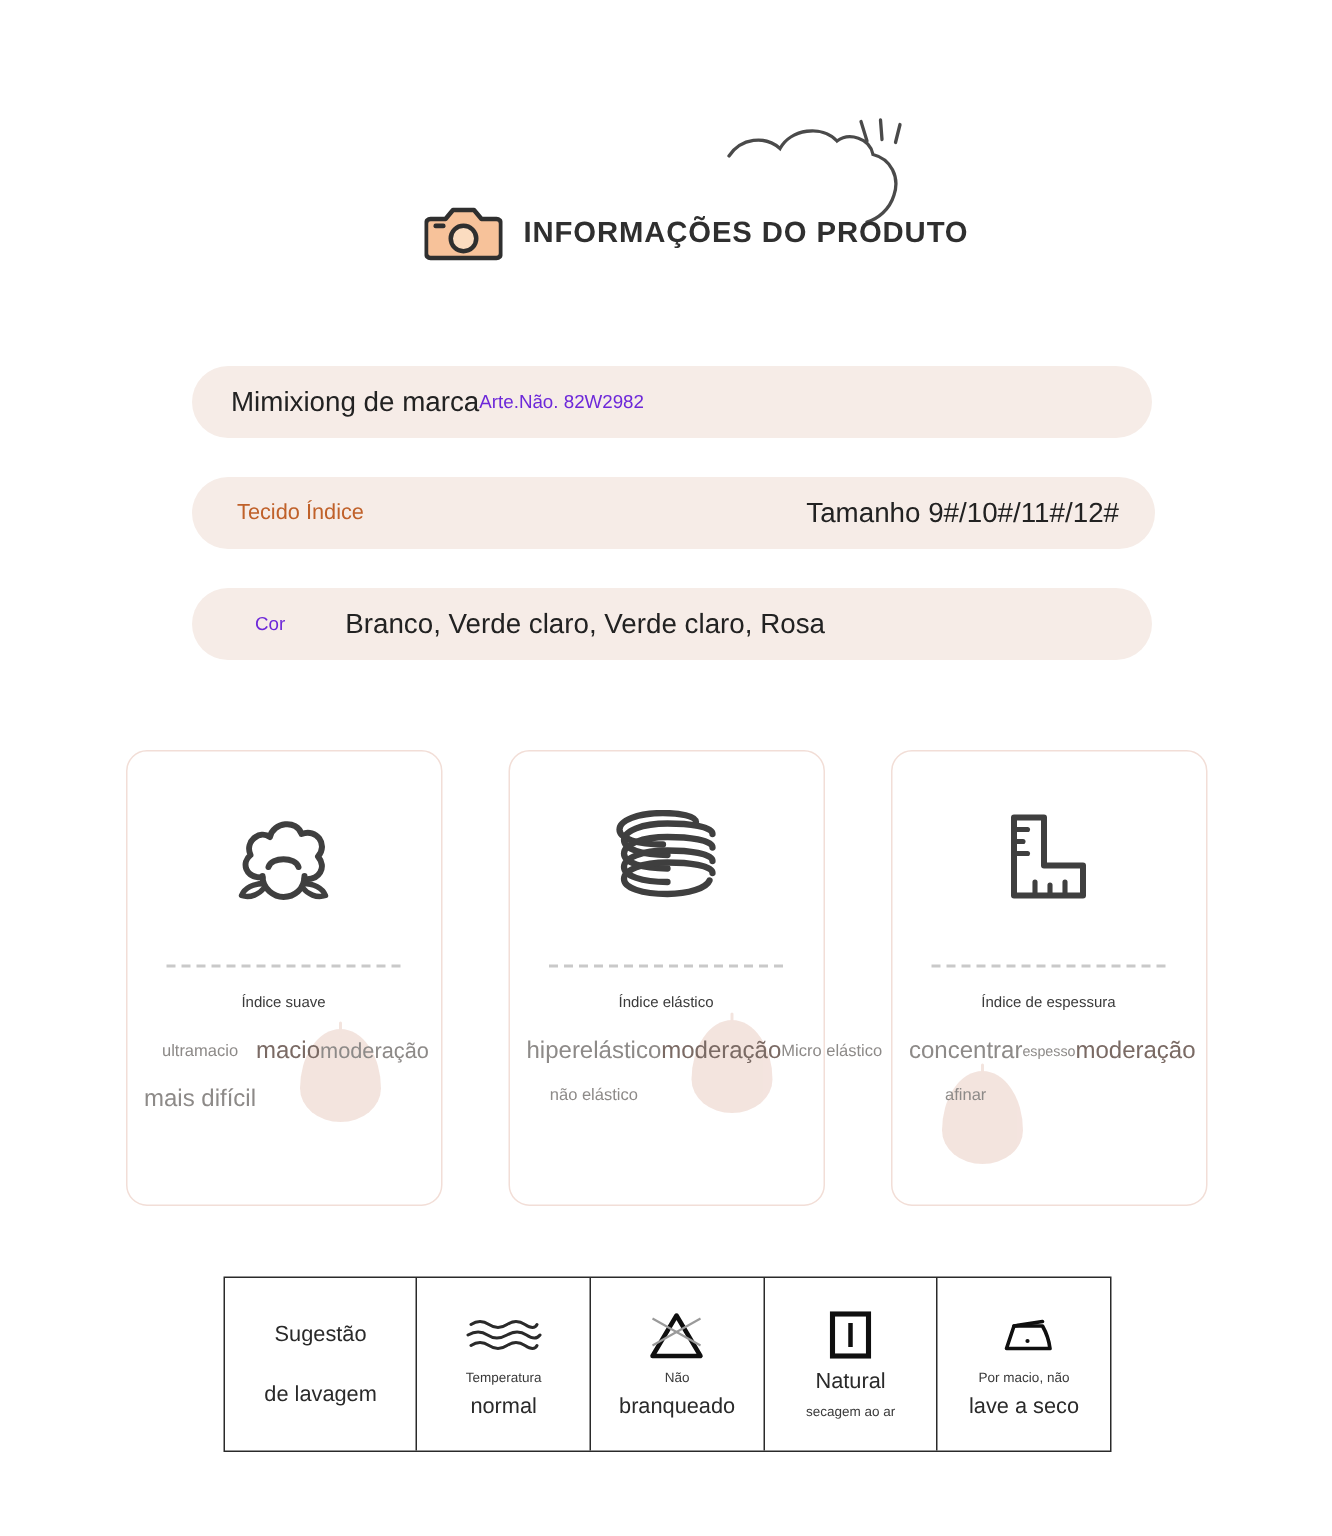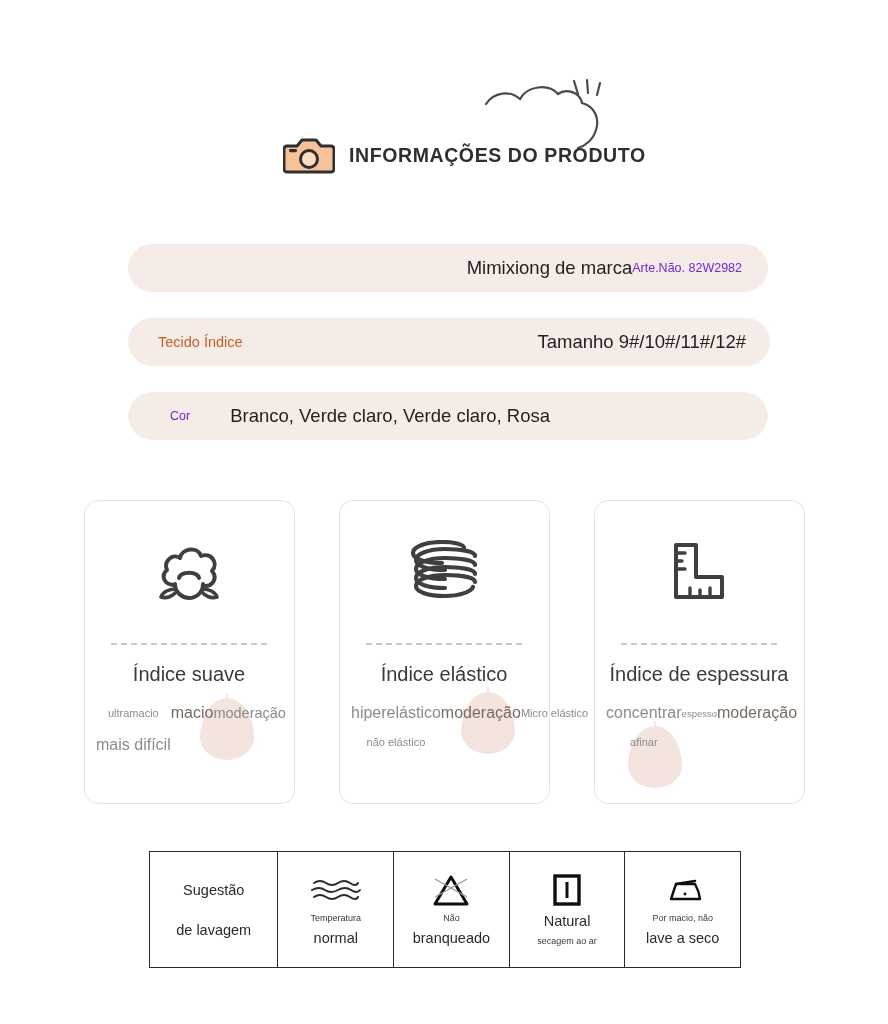--- a/index.html
+++ b/index.html
@@ -53,21 +53,21 @@
   }
   .pill {
     position: relative;
     background: #f6ece7;
     border-radius: 30px;
     height: 48px;
     display: flex;
     align-items: center;
     margin-bottom: 26px;
   }
-  .pill-1 { margin-left: 128px; width: 640px; padding: 0 26px 0 26px; justify-content: flex-end; }
+  .pill-1 { margin-left: 128px; width: 640px; padding: 0 26px 0 26px; justify-content: flex-start; }
   .pill-2 { margin-left: 128px; width: 642px; padding: 0 24px 0 30px; justify-content: space-between; }
   .pill-3 { margin-left: 128px; width: 640px; padding: 0 26px 0 42px; justify-content: flex-start; gap: 40px; }
 
   .txt-big {
     font-size: 18.5px;
     color: #222222;
     font-weight: 400;
     white-space: nowrap;
   }
   .txt-small-orange {
@@ -109,21 +109,21 @@
     justify-content: center;
   }
   .dashed-sep {
     width: 156px;
     height: 0;
     border-top: 2px dashed #c9c9c9;
     margin-top: 36px;
   }
   .card-title {
     margin-top: 18px;
-    font-size: 20px;
+    font-size: 10px;
     color: #3a3a3a;
     white-space: nowrap;
   }
   .grid-2 {
     position: relative;
     margin-top: 18px;
     width: 186px;
     display: grid;
     grid-template-columns: 1fr 1fr 1fr;
     row-gap: 14px;

